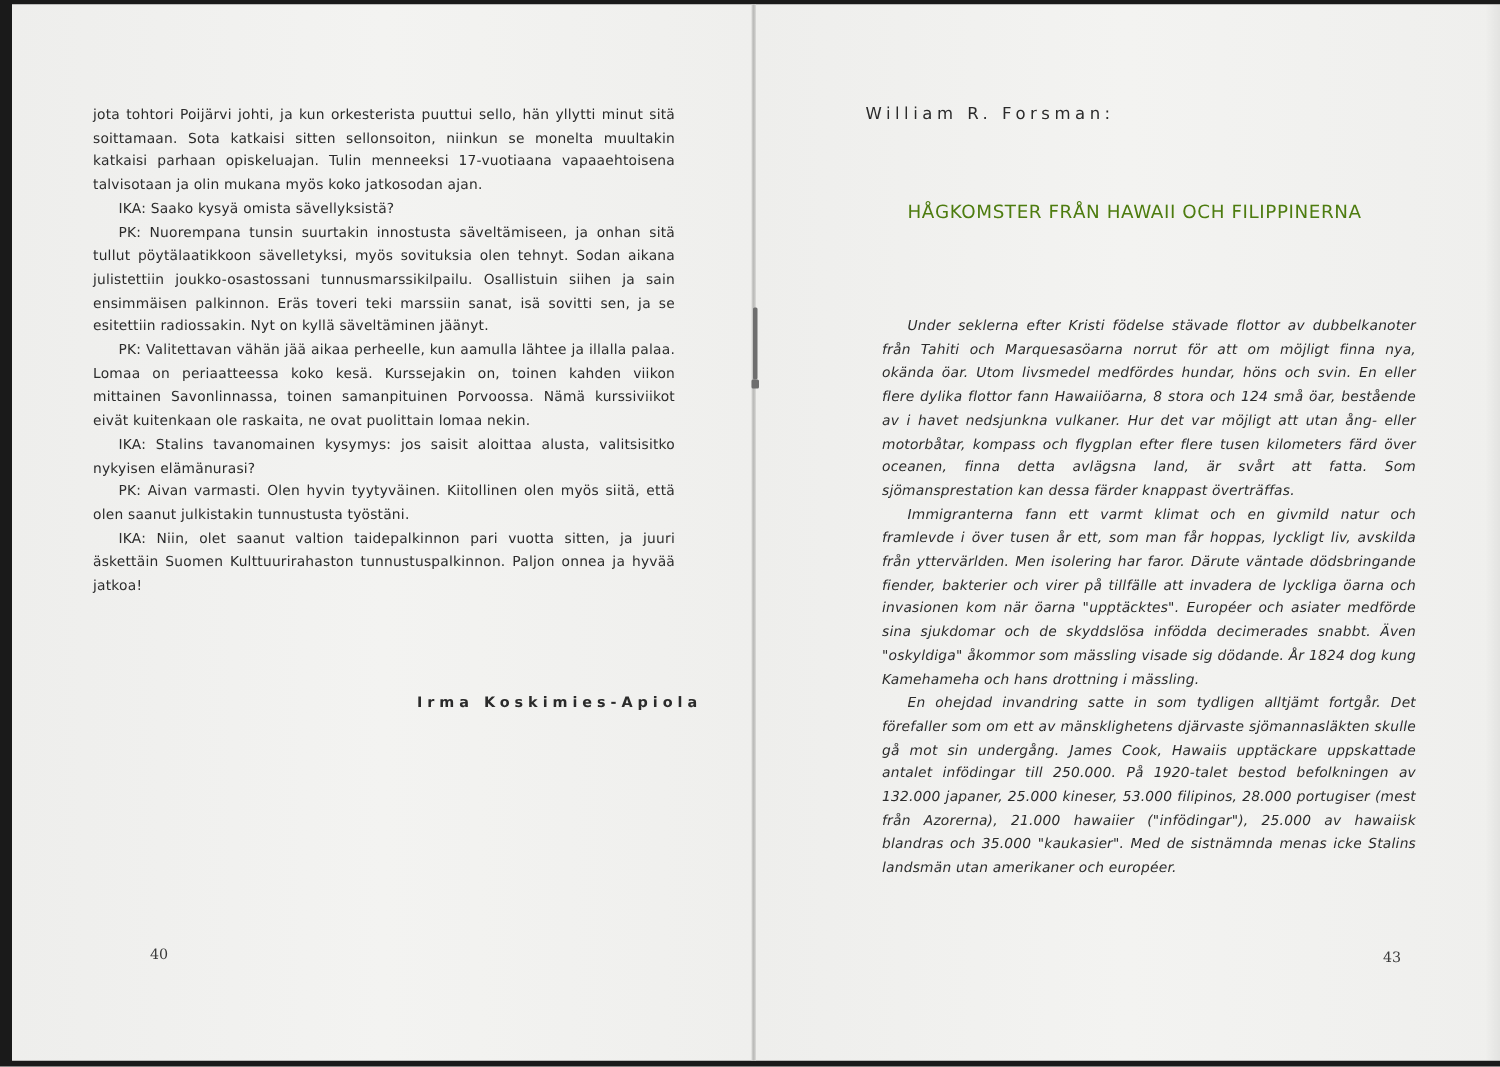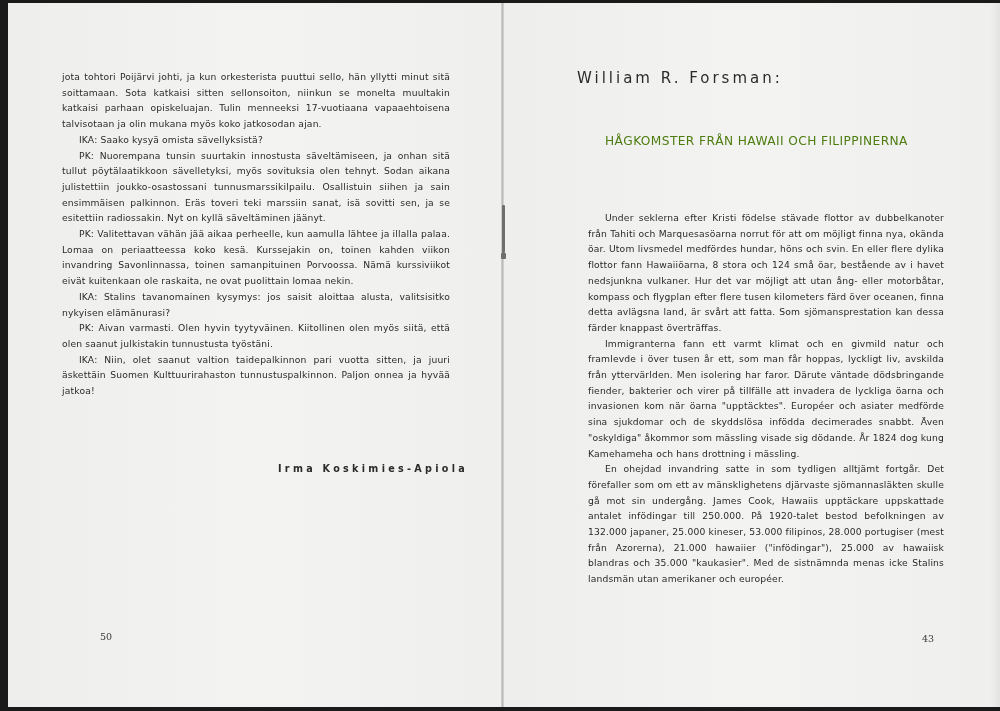--- a/index.html
+++ b/index.html
@@ -26,28 +26,28 @@
       position: absolute; width: 3px; background: #6e6e6e; border-radius: 1px;
     }
     .text {
       position: absolute; color: #2b2b2b;
       font-size: 9.2px; line-height: 15.7px; text-align: justify;
       letter-spacing: 0.15px;
     }
     .text p { margin: 0; text-indent: 0; }
     .text p.indent { text-indent: 17px; }
     .left-text { left: 54px; top: 66px; width: 388px; }
-    .right-text { left: 580px; top: 207px; width: 356px; }
+    .right-text { left: 580px; top: 207px; width: 356px; font-style: italic; }
     .signature {
       position: absolute; left: 270px; top: 460px;
       font-size: 9.6px; letter-spacing: 3.3px; color: #2b2b2b; font-weight: bold;
     }
     .author {
       position: absolute; left: 569px; top: 66px;
-      font-size: 15px; letter-spacing: 3px; color: #2b2b2b;
+      font-size: 11px; letter-spacing: 3px; color: #2b2b2b;
     }
     .title {
       position: absolute; left: 597px; top: 131px;
       font-size: 12.2px; letter-spacing: 0.4px; color: #4d7c0f;
     }
     .page-num {
       position: absolute; font-family: "DejaVu Serif", serif;
       font-size: 9.5px; color: #3a3a3a;
     }
     .pn-left { left: 92px; top: 628px; }
@@ -59,27 +59,27 @@
   </style>
 </head>
 <body>
 
 <div class="spread">
   <div class="page page-left">
     <div class="text left-text">
       <p>jota tohtori Poijärvi johti, ja kun orkesterista puuttui sello, hän yllytti minut sitä soittamaan. Sota katkaisi sitten sellonsoiton, niinkun se monelta muultakin katkaisi parhaan opiskeluajan. Tulin menneeksi 17-vuotiaana vapaaehtoisena talvisotaan ja olin mukana myös koko jatkosodan ajan.</p>
       <p class="indent">IKA: Saako kysyä omista sävellyksistä?</p>
       <p class="indent">PK: Nuorempana tunsin suurtakin innostusta säveltämiseen, ja onhan sitä tullut pöytälaatikkoon sävelletyksi, myös sovituksia olen tehnyt. Sodan aikana julistettiin joukko-osastossani tunnusmarssikilpailu. Osallistuin siihen ja sain ensimmäisen palkinnon. Eräs toveri teki marssiin sanat, isä sovitti sen, ja se esitettiin radiossakin. Nyt on kyllä säveltäminen jäänyt.</p>
-      <p class="indent">PK: Valitettavan vähän jää aikaa perheelle, kun aamulla lähtee ja illalla palaa. Lomaa on periaatteessa koko kesä. Kurssejakin on, toinen kahden viikon invandring Savonlinnassa, toinen samanpituinen Porvoossa. Nämä kurssiviikot eivät kuitenkaan ole raskaita, ne ovat puolittain lomaa nekin.</p>
+      <p class="indent">PK: Valitettavan vähän jää aikaa perheelle, kun aamulla lähtee ja illalla palaa. Lomaa on periaatteessa koko kesä. Kurssejakin on, toinen kahden viikon mittainen Savonlinnassa, toinen samanpituinen Porvoossa. Nämä kurssiviikot eivät kuitenkaan ole raskaita, ne ovat puolittain lomaa nekin.</p>
       <p class="indent">IKA: Stalins tavanomainen kysymys: jos saisit aloittaa alusta, valitsisitko nykyisen elämänurasi?</p>
       <p class="indent">PK: Aivan varmasti. Olen hyvin tyytyväinen. Kiitollinen olen myös siitä, että olen saanut julkistakin tunnustusta työstäni.</p>
       <p class="indent">IKA: Niin, olet saanut valtion taidepalkinnon pari vuotta sitten, ja juuri äskettäin Suomen Kulttuurirahaston tunnustuspalkinnon. Paljon onnea ja hyvää jatkoa!</p>
     </div>
     <div class="signature">Irma Koskimies-Apiola</div>
-    <div class="page-num pn-left">50</div>
+    <div class="page-num pn-left">40</div>
   </div>
 
   <div class="page page-right">
     <div class="shadow-right"></div>
   </div>
   <div class="author">William R. Forsman:</div>
   <div class="title">HÅGKOMSTER FRÅN HAWAII OCH FILIPPINERNA</div>
   <div class="text right-text">
     <p class="indent">Under seklerna efter Kristi födelse stävade flottor av dubbelkanoter från Tahiti och Marquesasöarna norrut för att om möjligt finna nya, okända öar. Utom livsmedel medfördes hundar, höns och svin. En eller flere dylika flottor fann Hawaiiöarna, 8 stora och 124 små öar, bestående av i havet nedsjunkna vulkaner. Hur det var möjligt att utan ång- eller motorbåtar, kompass och flygplan efter flere tusen kilometers färd över oceanen, finna detta avlägsna land, är svårt att fatta. Som sjömansprestation kan dessa färder knappast överträffas.</p>
     <p class="indent">Immigranterna fann ett varmt klimat och en givmild natur och framlevde i över tusen år ett, som man får hoppas, lyckligt liv, avskilda från yttervärlden. Men isolering har faror. Därute väntade dödsbringande fiender, bakterier och virer på tillfälle att invadera de lyckliga öarna och invasionen kom när öarna "upptäcktes". Européer och asiater medförde sina sjukdomar och de skyddslösa infödda decimerades snabbt. Även "oskyldiga" åkommor som mässling visade sig dödande. År 1824 dog kung Kamehameha och hans drottning i mässling.</p>

